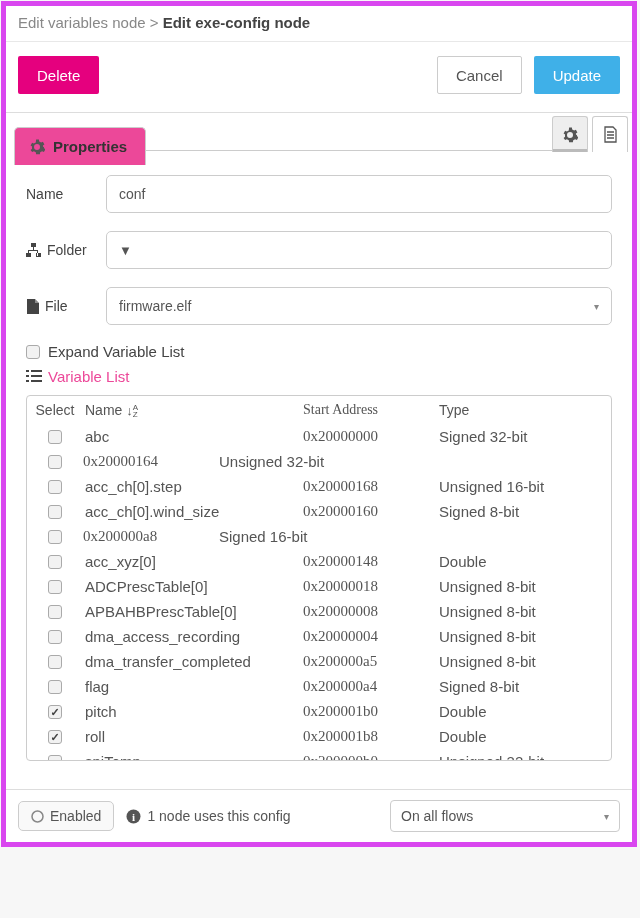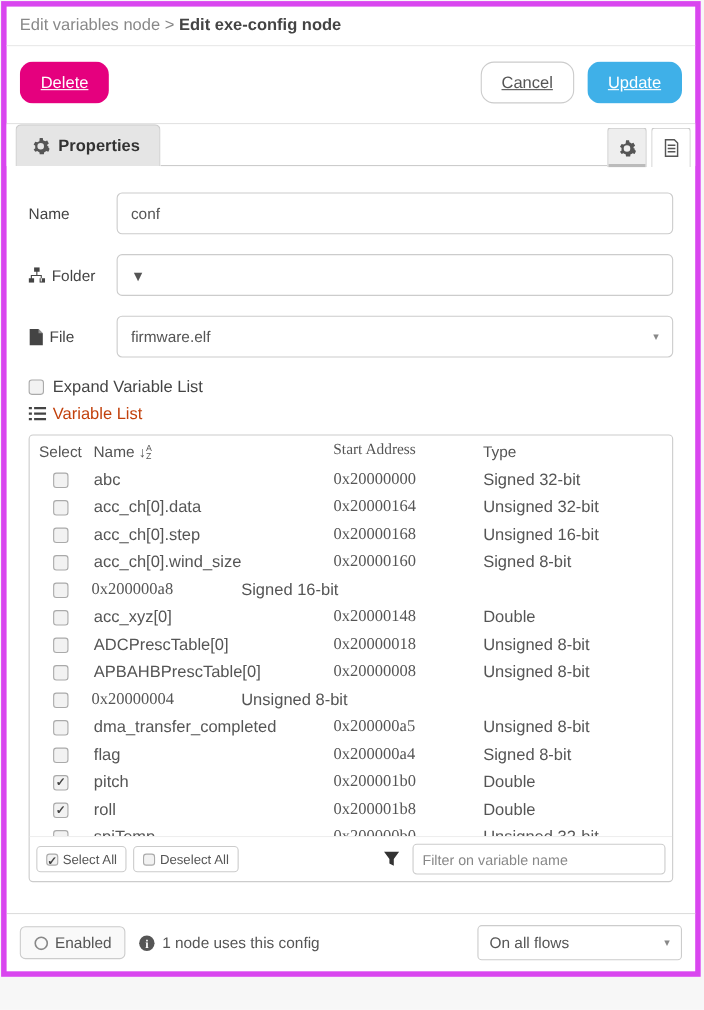--- a/index.html
+++ b/index.html
@@ -1,55 +1,55 @@
 <!DOCTYPE html>
 <html><head>
 <meta charset="utf-8">
 <style>
   * { box-sizing: border-box; margin: 0; padding: 0; }
   body { font-family: Arial, Helvetica, sans-serif; font-size: 14px; color: #555; background: #f7f7f7; width: 640px; }
   .panel { background: #fff; border: 5px solid #d946ef; width: 636px; margin: 1px; }
   .breadcrumb { padding: 8px 12px 10px; font-size: 15px; color: #888; border-bottom: 1px solid #e8e8e8; }
   .breadcrumb .current { color: #444; font-weight: bold; }
   .topbar { display: flex; align-items: center; padding: 14px 12px 18px; border-bottom: 1px solid #ddd;}
-  .btn { display: inline-flex; align-items: center; justify-content: center; height: 38px; padding: 0 18px; border-radius: 12px; font-size: 15px; cursor: pointer; border: 1px solid transparent; text-decoration: underline; }
+  .btn { display: inline-flex; align-items: center; justify-content: center; height: 38px; padding: 0 18px; border-radius: 2px; font-size: 15px; cursor: pointer; border: 1px solid transparent; }
   .btn-delete { background: #e5007e; color: #fff; }
   .btn-cancel { background: #fff; color: #555; border: 1px solid #ccc; margin-left: auto; }
   .btn-update { background: #3fb0e8; color: #fff; margin-left: 12px; }
   .tabs-row { display: flex; align-items: flex-end; background:#fff;}
-  .tab { background: #e5e5e5; border: 1px solid #ccc; border-bottom: none; border-top-left-radius: 5px; border-top-right-radius: 5px; padding: 10px 18px 10px 14px; margin-left: 8px; display: flex; align-items: center; font-size: 15px; color: #333; font-weight: bold; position: relative; top:0; z-index:2;}
+  .tab { background: #ec4899; border: 1px solid #ccc; border-bottom: none; border-top-left-radius: 5px; border-top-right-radius: 5px; padding: 10px 18px 10px 14px; margin-left: 8px; display: flex; align-items: center; font-size: 15px; color: #333; font-weight: bold; position: relative; top:14px; z-index:2;}
   .tabs-spacer { flex:1; border-bottom:1px solid #ccc;}
   .tab-icon-btn { width: 36px; height: 36px; border: 1px solid #ccc; background: #fff; display: flex; align-items: center; justify-content: center; border-bottom:none; position:relative; top:1px; margin-right: 4px; border-radius:3px 3px 0 0;}
   .tab-icon-btn.active { background: #eee; box-shadow: inset 0 -3px 0 #bbb; }
   .form-area { padding: 24px 20px 10px; }
   .form-row { display: flex; align-items: center; margin-bottom: 18px; }
   .form-label { width: 80px; color: #444; font-size: 14px; display: flex; align-items: center; gap:6px; }
   .form-input, .form-select { flex: 1; height: 38px; border: 1px solid #ccc; border-radius: 5px; padding: 0 12px; font-size: 14px; color: #555; background: #fff; display:flex; align-items:center; justify-content:space-between;}
   .form-select .chev { font-size: 13px; color:#555; }
   .checkbox-row { display: flex; align-items: center; gap: 8px; margin: 6px 0 8px; font-size: 15px; color:#444;}
   .cb { width: 14px; height: 14px; border: 1px solid #aaa; border-radius: 3px; background:#f2f2f2; display:inline-block; }
   .cb.checked::after { content:"✓"; font-size:11px; color:#444; display:block; text-align:center; line-height:12px; font-weight:bold;}
-  .section-label { display: flex; align-items: center; gap: 6px; font-size: 15px; color: #c2410c; margin-bottom: 10px; }
+  .section-label { display: flex; align-items: center; gap: 6px; font-size: 15px; color: #ec4899; margin-bottom: 10px; }
   .varlist-box { border: 1px solid #ccc; border-radius: 4px; }
   .varlist-head, .varlist-row { display: flex; align-items: center; padding: 4px 0; }
   .varlist-head { padding: 6px 0 6px; font-size: 14px; color: #555; }
   .col-select { width: 56px; text-align: center; display:flex; justify-content:center; }
   .col-name { flex: 0 0 220px; padding-left: 2px; }
   .col-addr { flex: 0 0 128px; font-family: Liberation Serif, serif; }
   .col-type { flex: 1; padding-left: 8px; }
   .varlist-scroll { height: 336px; overflow-y: scroll; font-size: 15px; color:#555;}
   .varlist-row { border-top: none; }
   .varlist-footer { display: flex; align-items: center; padding: 6px 6px; gap:6px; border-top:1px solid #eee;}
   .mini-btn { border: 1px solid #ccc; background: #fff; border-radius: 4px; padding: 4px 8px; font-size: 12px; color: #555; display:flex; align-items:center; gap:4px; cursor:pointer;}
   .filter-icon { margin-left: auto; font-size:16px; color:#333; padding:0 6px;}
   .filter-input { flex: 1; max-width: 230px; height: 28px; border: 1px solid #ccc; border-radius: 4px; padding: 0 8px; font-size: 13px; color:#888; display:flex; align-items:center;}
   .bottom-bar { display: flex; align-items: center; padding: 10px 12px; border-top: 1px solid #ddd; margin-top: 18px; }
   .enabled-btn { border: 1px solid #ccc; border-radius: 5px; padding: 6px 12px; font-size: 14px; color: #555; display:flex; align-items:center; gap:6px; background:#f9f9f9;}
   .info-text { margin-left: 12px; color: #555; font-size: 14px; display:flex; align-items:center; gap:6px;}
-  .flow-select { margin-left: auto; width: 186px; height: 32px; border: 1px solid #ccc; border-radius: 4px; padding: 0 10px; font-size: 14px; color: #555; display:flex; align-items:center; justify-content:space-between; background:#fff;}
+  .flow-select { margin-left: auto; width: 230px; height: 32px; border: 1px solid #ccc; border-radius: 4px; padding: 0 10px; font-size: 14px; color: #555; display:flex; align-items:center; justify-content:space-between; background:#fff;}
   svg { display:block; }
   ::-webkit-scrollbar { width:14px; }
   ::-webkit-scrollbar-thumb { background:#c8c8c8; border-radius:2px; }
   ::-webkit-scrollbar-track { background:#f0f0f0; }
 </style>
 </head>
 <body>
 
 <div class="panel">
   <div class="breadcrumb">
@@ -151,21 +151,20 @@
               <span class="cb"></span>
             </div>
             <div class="col-name">abc</div>
             <div class="col-addr">0x20000000</div>
             <div class="col-type">Signed 32-bit</div>
           </div>
           <div class="varlist-row">
             <div class="col-select">
               <span class="cb"></span>
             </div>
-            <div class="col-name">acc_ch[0].data</div>
             <div class="col-addr">0x20000164</div>
             <div class="col-type">Unsigned 32-bit</div>
           </div>
           <div class="varlist-row">
             <div class="col-select">
               <span class="cb"></span>
             </div>
             <div class="col-name">acc_ch[0].step</div>
             <div class="col-addr">0x20000168</div>
             <div class="col-type">Unsigned 16-bit</div>
@@ -206,20 +205,21 @@
               <span class="cb"></span>
             </div>
             <div class="col-name">APBAHBPrescTable[0]</div>
             <div class="col-addr">0x20000008</div>
             <div class="col-type">Unsigned 8-bit</div>
           </div>
           <div class="varlist-row">
             <div class="col-select">
               <span class="cb"></span>
             </div>
+            <div class="col-name">dma_access_recording</div>
             <div class="col-addr">0x20000004</div>
             <div class="col-type">Unsigned 8-bit</div>
           </div>
           <div class="varlist-row">
             <div class="col-select">
               <span class="cb"></span>
             </div>
             <div class="col-name">dma_transfer_completed</div>
             <div class="col-addr">0x200000a5</div>
             <div class="col-type">Unsigned 8-bit</div>
@@ -250,36 +250,20 @@
           </div>
           <div class="varlist-row">
             <div class="col-select">
               <span class="cb"></span>
             </div>
             <div class="col-name">spiTemp</div>
             <div class="col-addr">0x200000b0</div>
             <div class="col-type">Unsigned 32-bit</div>
           </div>
         </div>
-      <div class="varlist-footer">
-        <div class="mini-btn">
-          <span class="cb checked" style="width:11px;height:11px;"></span>
-          <span>Select All</span>
-        </div>
-        <div class="mini-btn">
-          <span class="cb" style="width:11px;height:11px;"></span>
-          <span>Deselect All</span>
-        </div>
-        <span class="filter-icon">
-          <svg width="14" height="14" viewBox="0 0 14 14">
-              <path fill="#333" d="M0 0h14L9 7v6l-4-2V7z"></path>
-            </svg>
-        </span>
-        <div class="filter-input">Filter on variable name</div>
-      </div>
     </div>
   </div>
 
   <div class="bottom-bar">
     <div class="enabled-btn">
       <span>
         <svg width="13" height="13" viewBox="0 0 13 13">
             <circle cx="6.5" cy="6.5" r="5.5" fill="none" stroke="#888" stroke-width="1.5"></circle>
           </svg>
       </span>

